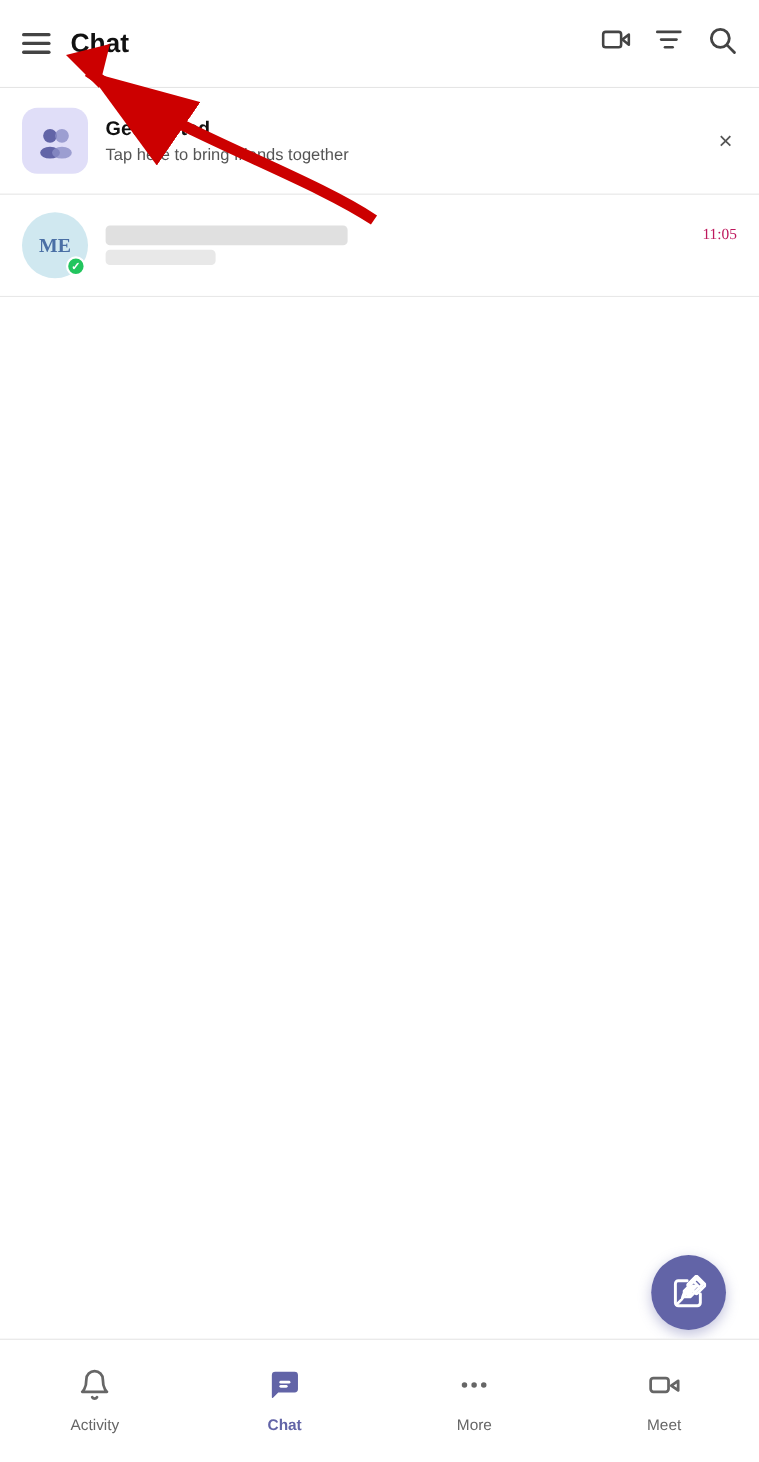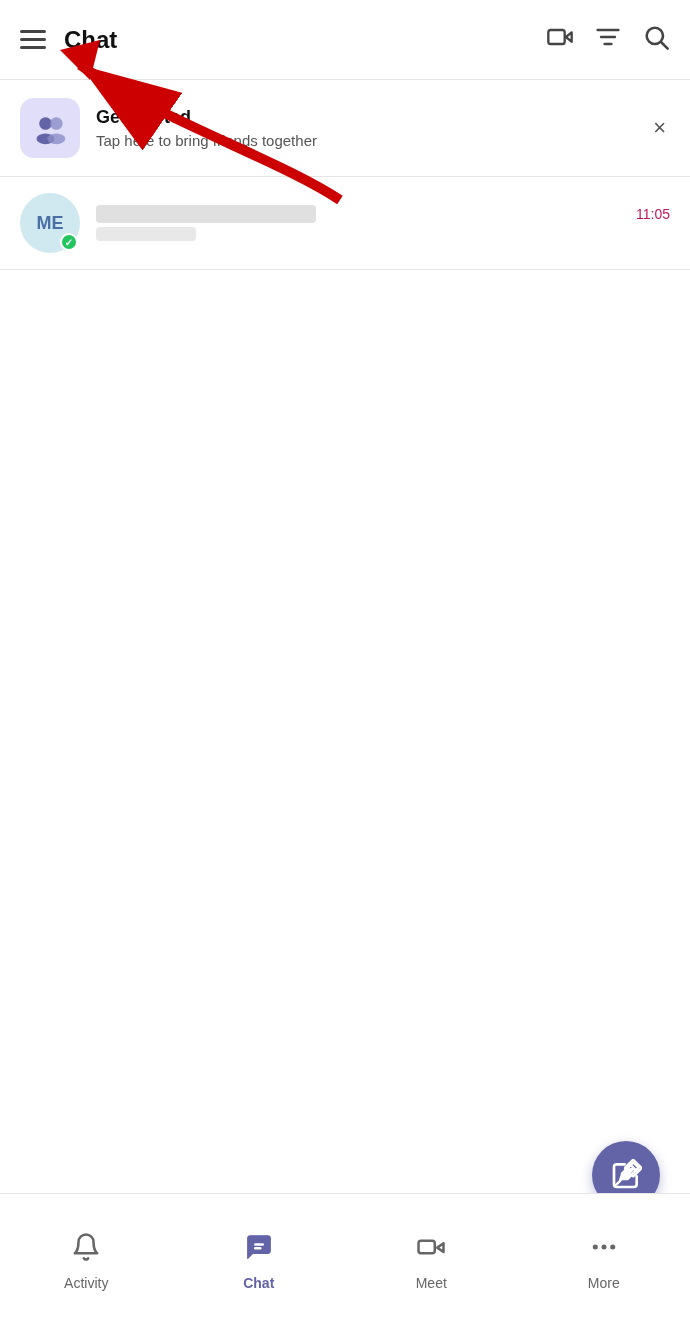--- a/index.html
+++ b/index.html
@@ -106,20 +106,21 @@
     .chat-list {
       background: #fff;
     }
     .chat-item {
       display: flex;
       align-items: center;
       padding: 16px 20px;
       border-bottom: 1px solid #e8e8e8;
       gap: 16px;
       cursor: pointer;
+      font-family: Liberation Serif, serif;
     }
     .chat-avatar {
       width: 60px;
       height: 60px;
       border-radius: 50%;
       background: #d0e8f0;
       display: flex;
       align-items: center;
       justify-content: center;
       font-size: 20px;
@@ -217,21 +218,21 @@
       pointer-events: none;
       z-index: 10;
     }
 
     
     .bottom-nav {
       position: absolute;
       bottom: 0;
       left: 0;
       right: 0;
-      height: 136px;
+      height: 112px;
       background: #fff;
       border-top: 1px solid #e5e5e5;
       display: flex;
       align-items: center;
     }
     .nav-item {
       flex: 1;
       display: flex;
       flex-direction: column;
       align-items: center;
@@ -361,30 +362,30 @@
       <svg width="30" height="30" viewBox="0 0 24 24" fill="#6264a7" stroke="#6264a7" stroke-width="1" stroke-linecap="round" stroke-linejoin="round">
         <path d="M21 15a2 2 0 0 1-2 2H7l-4 4V5a2 2 0 0 1 2-2h14a2 2 0 0 1 2 2z"></path>
         <line x1="9" y1="10" x2="15" y2="10" stroke="white" stroke-width="2"></line>
         <line x1="9" y1="13" x2="13" y2="13" stroke="white" stroke-width="2"></line>
       </svg>
     </span>
     <span class="nav-label active">Chat</span>
   </div>
   <div class="nav-item">
     <span class="nav-icon">
-      <svg width="30" height="30" viewBox="0 0 24 24" fill="none" stroke="#666" stroke-width="2" stroke-linecap="round" stroke-linejoin="round">
-        <rect x="2" y="7" width="13" height="10" rx="2"></rect>
-        <path d="M22 9l-5 3.5L22 16V9z"></path>
-      </svg>
-    </span>
-    <span class="nav-label">Meet</span>
-  </div>
-  <div class="nav-item">
-    <span class="nav-icon">
       <svg width="30" height="30" viewBox="0 0 24 24" fill="#666">
         <circle cx="5" cy="12" r="2"></circle>
         <circle cx="12" cy="12" r="2"></circle>
         <circle cx="19" cy="12" r="2"></circle>
       </svg>
     </span>
     <span class="nav-label">More</span>
   </div>
+  <div class="nav-item">
+    <span class="nav-icon">
+      <svg width="30" height="30" viewBox="0 0 24 24" fill="none" stroke="#666" stroke-width="2" stroke-linecap="round" stroke-linejoin="round">
+        <rect x="2" y="7" width="13" height="10" rx="2"></rect>
+        <path d="M22 9l-5 3.5L22 16V9z"></path>
+      </svg>
+    </span>
+    <span class="nav-label">Meet</span>
+  </div>
 </div>
 
 </body></html>

